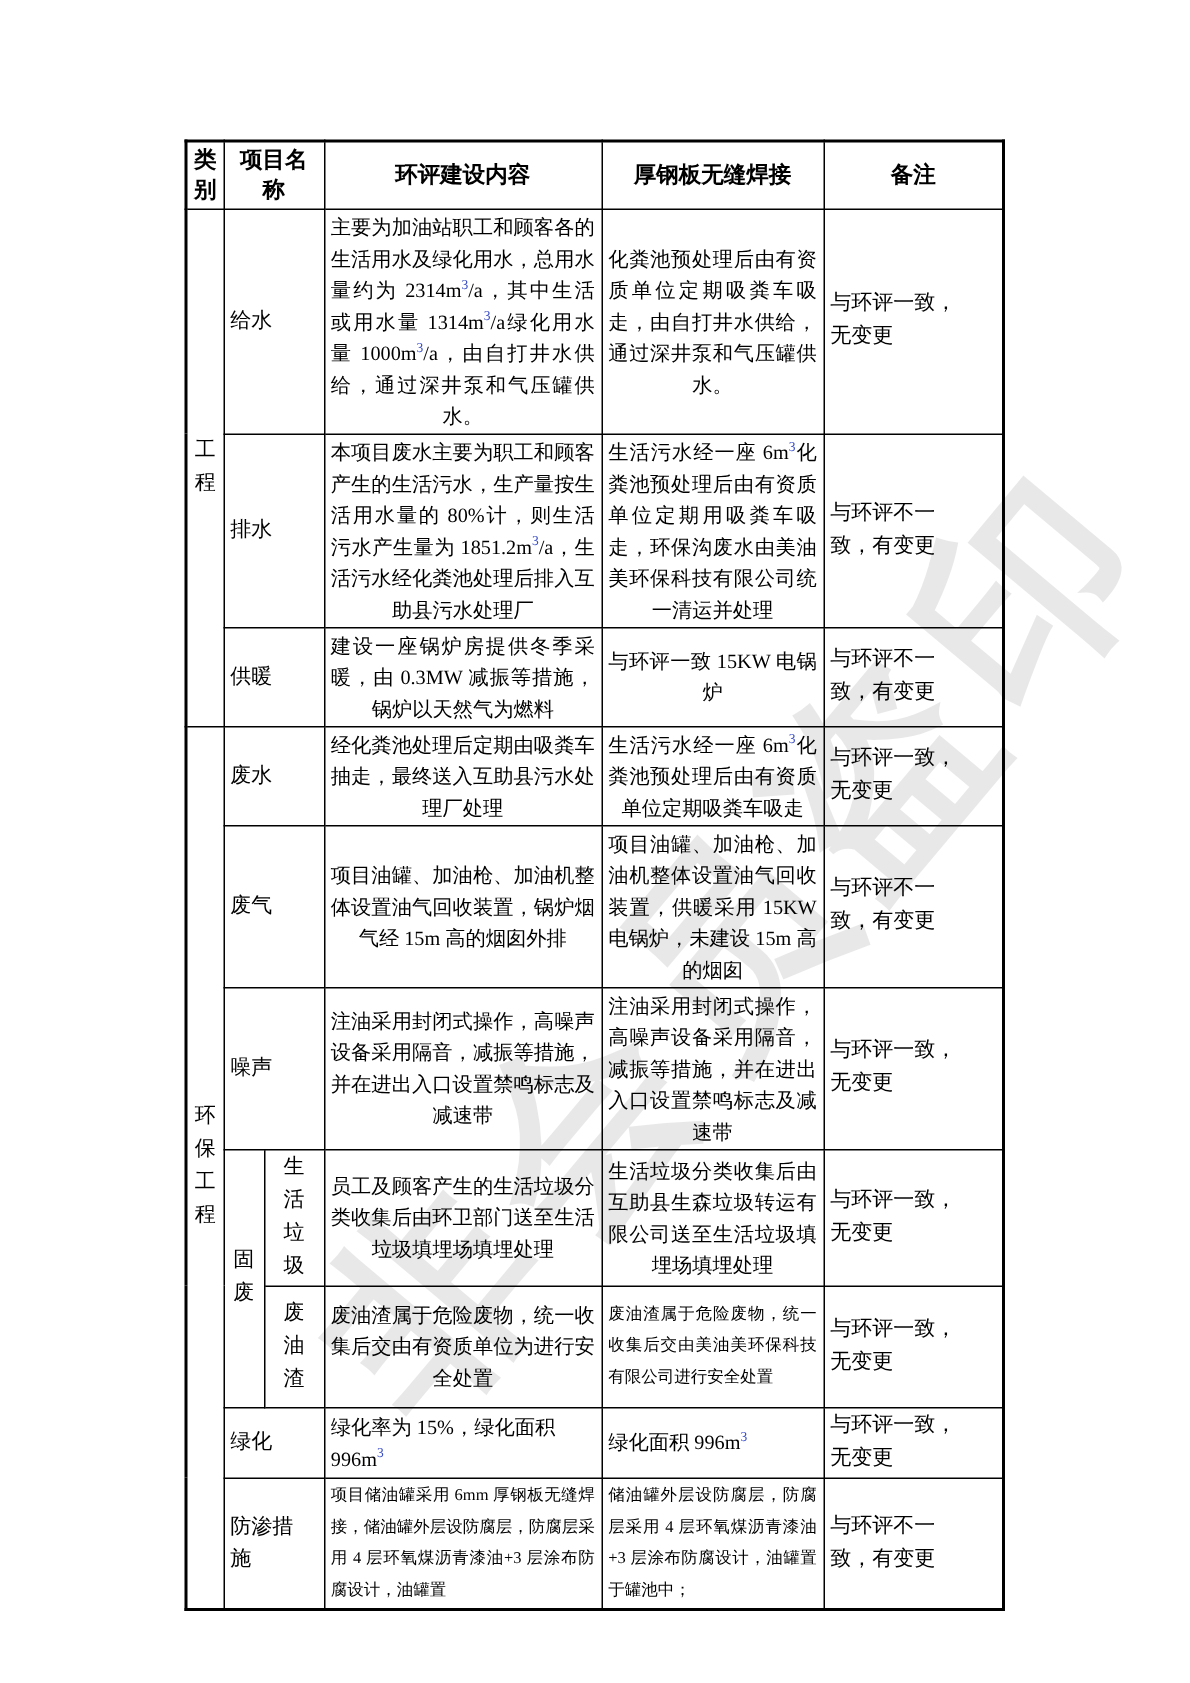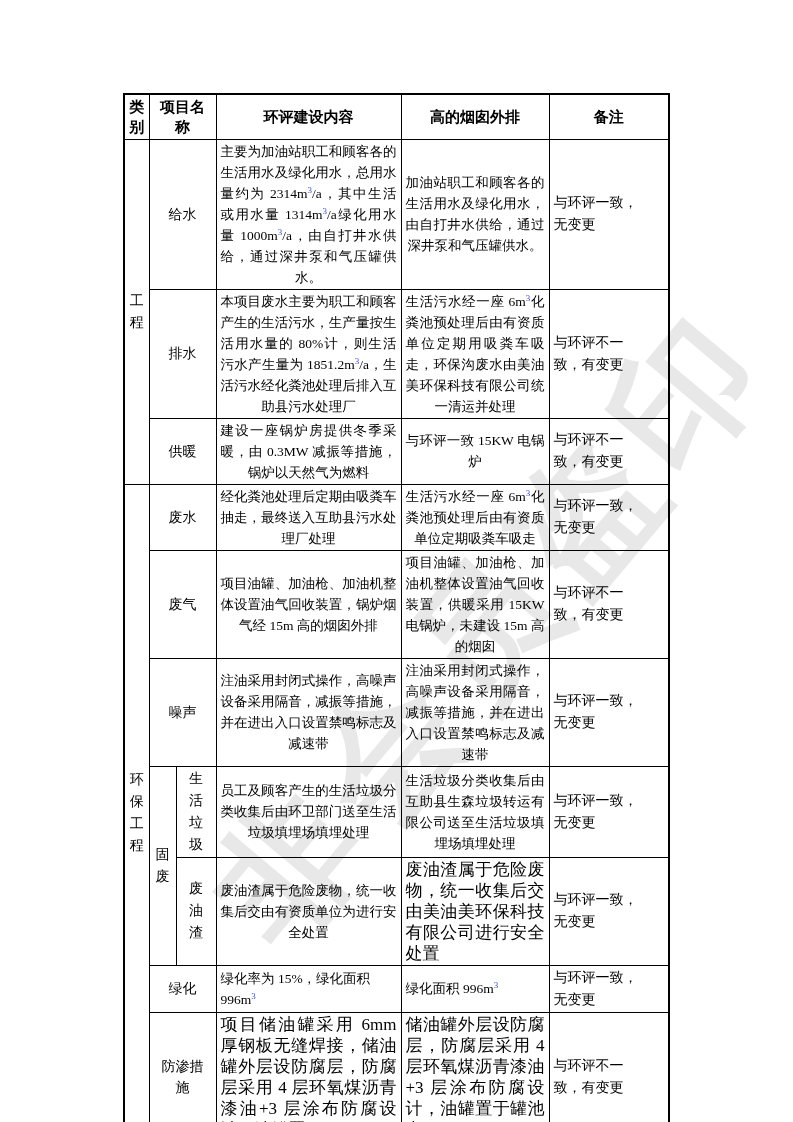--- a/index.html
+++ b/index.html
@@ -44,35 +44,34 @@
   .doc th {
     font-size: 15px;
     font-weight: bold;
     text-align: center;
     white-space: pre-line;
     line-height: 20px;
   }
   
   .lbl {
     font-size: 14px;
-    text-align: center;
     white-space: pre-line;
     line-height: 21px;
   }
   
   .vlbl {
     font-size: 14px;
     text-align: center;
     white-space: pre-line;
     line-height: 22px;
   }
   .top-align { vertical-align: top; padding-top: 5px; }
   
   .jc { font-size: 13.5px; line-height: 21px; text-align: justify; text-align-last: center; margin-left: 24px; }
-  .jl { font-size: 17px; line-height: 21px; text-align: justify; text-align-last: left; }
+  .jl { font-size: 11px; line-height: 21px; text-align: justify; text-align-last: left; }
   .lt { font-size: 13.5px; line-height: 21px; text-align: left; }
   .remark {
     font-size: 14px;
     line-height: 22px;
     white-space: pre-line;
     padding: 0 12px;
   }
   sup.s3 {
     color: #3a4ec6;
     font-size: 9px;
@@ -95,30 +94,30 @@
       <col style="width:120px">
   </colgroup>
 
   <tbody>
       <tr style="height:45px">
     <th>类
 别</th>
     <th colspan="2">项目名
 称</th>
     <th>环评建设内容</th>
-    <th>高的烟囱外排</th>
+    <th>厚钢板无缝焊接</th>
     <th>备注</th>
   </tr>
 
   <tr style="height:126px">
     <td rowspan="3" class="vlbl top-align">工
 程</td>
     <td colspan="2" class="lbl">给水</td>
     <td class="jc">主要为加油站职工和顾客各的生活用水及绿化用水，总用水量约为 2314m<sup class="s3">3</sup>/a，其中生活或用水量 1314m<sup class="s3">3</sup>/a绿化用水量 1000m<sup class="s3">3</sup>/a，由自打井水供给，通过深井泵和气压罐供水。</td>
-    <td class="jc">加油站职工和顾客各的生活用水及绿化用水，由自打井水供给，通过深井泵和气压罐供水。</td>
+    <td class="jc">化粪池预处理后由有资质单位定期吸粪车吸走，由自打井水供给，通过深井泵和气压罐供水。</td>
     <td class="remark">与环评一致，
 无变更</td>
   </tr>
 
   <tr style="height:125px">
     <td colspan="2" class="lbl">排水</td>
     <td class="jc">本项目废水主要为职工和顾客产生的生活污水，生产量按生活用水量的 80%计，则生活污水产生量为 1851.2m<sup class="s3">3</sup>/a，生活污水经化粪池处理后排入互助县污水处理厂</td>
     <td class="jc">生活污水经一座 6m<sup class="s3">3</sup>化粪池预处理后由有资质单位定期用吸粪车吸走，环保沟废水由美油美环保科技有限公司统一清运并处理</td>
     <td class="remark">与环评不一
 致，有变更</td>

